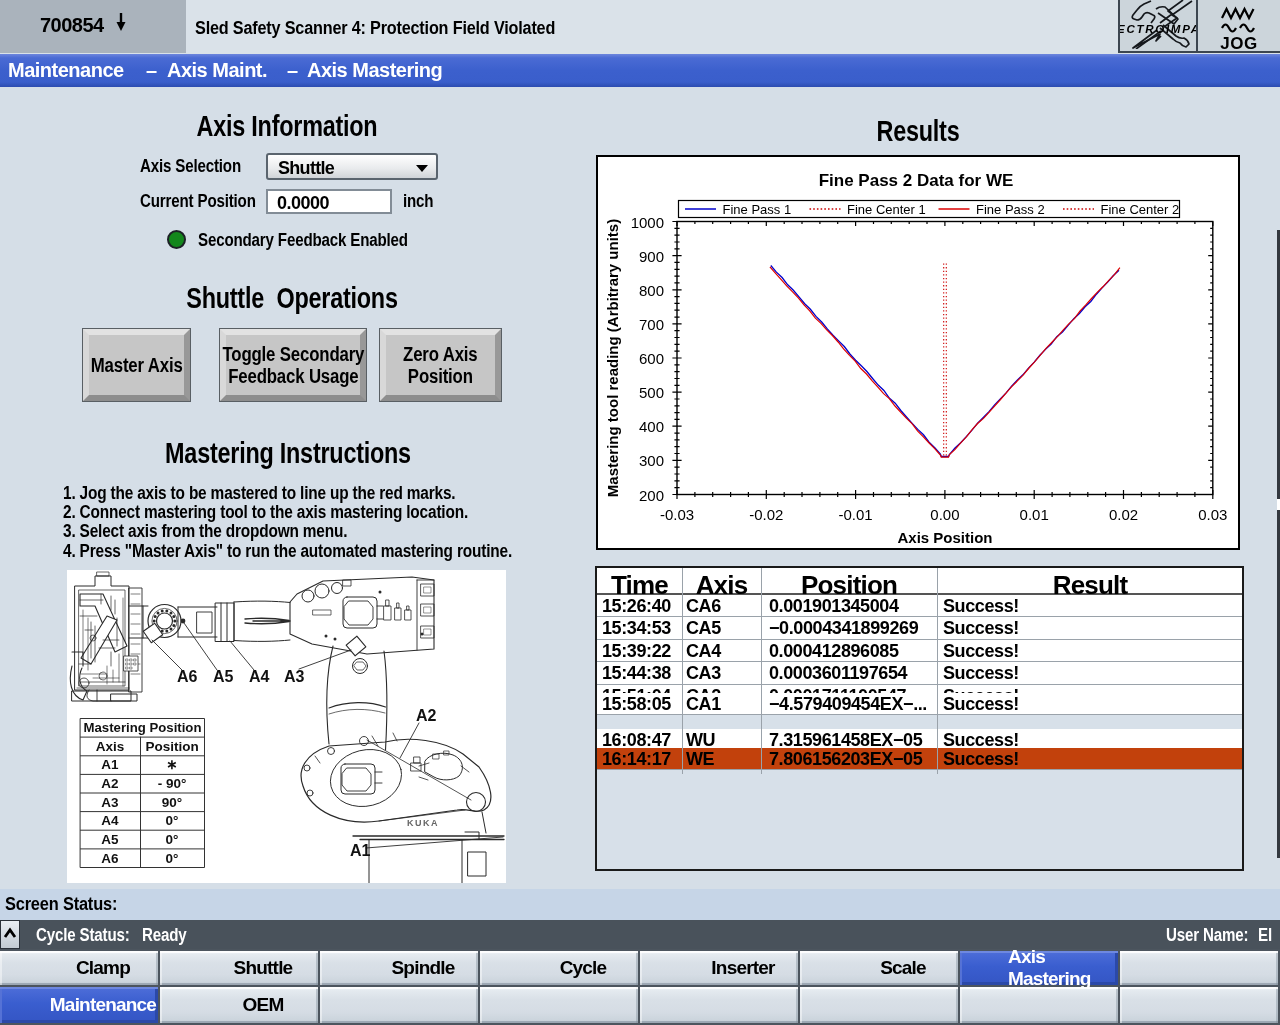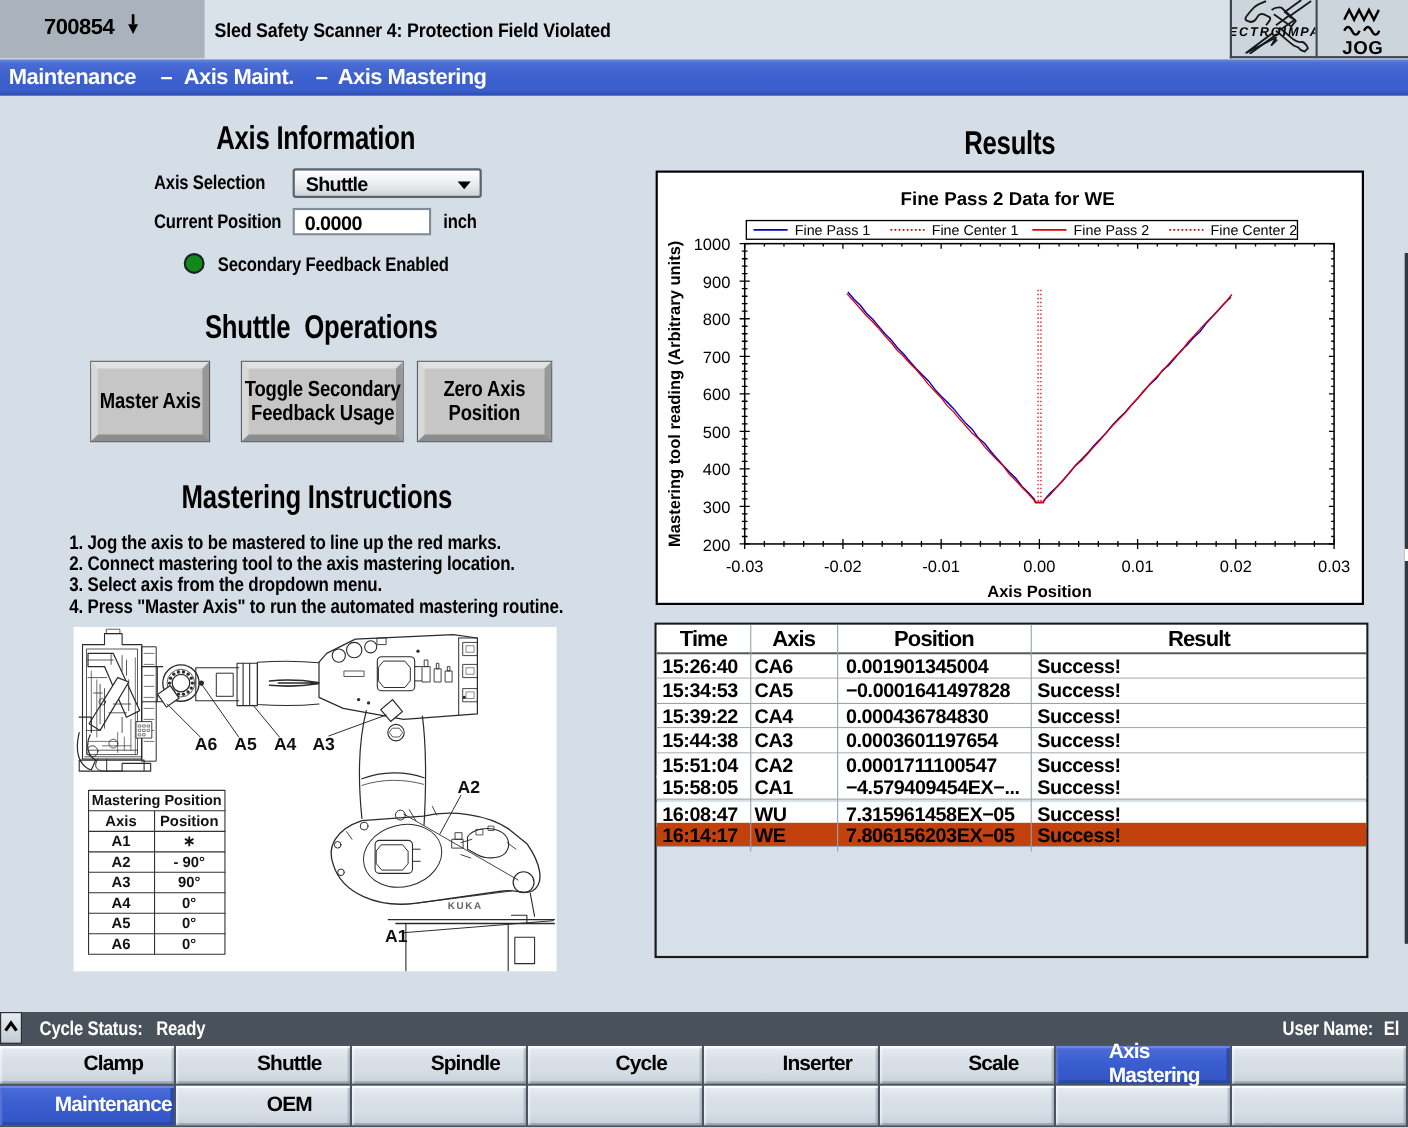--- a/index.html
+++ b/index.html
@@ -48,21 +48,21 @@
 
 
 #robot { position:absolute; left:67px; top:570px; width:439px; height:313px; background:#fff; }
 
 
 #chart { position:absolute; left:596px; top:155px; width:644px; height:395px; background:#fff; border:2px solid #000; }
 
 
 #rtable { position:absolute; left:595px; top:566px; width:649px; height:305px; background:#d7e0e9; border:2px solid #1a1a1a; }
 #rtable .hdr { position:absolute; left:0; top:0; width:100%; height:27px; background:#fff; border-bottom:2px solid #555; }
-#rtable .hc { position:absolute; top:2px; font-size:20px; font-weight:700; letter-spacing:-0.8px; text-align:center; }
+#rtable .hc { position:absolute; top:2px; font-size:26px; font-weight:700; letter-spacing:-0.8px; text-align:center; }
 #rtable .row { position:absolute; left:0; width:100%; height:22.4px; background:#fff; border-bottom:1px solid #9aa2aa; }
 #rtable .row div { position:absolute; top:1px; font-size:18px; font-weight:700; letter-spacing:-0.4px; white-space:nowrap; }
 #rtable .vline { position:absolute; top:0; width:1px; background:#9aa2aa; }
 
 
 #sstatus { position:absolute; left:0; top:889px; width:1280px; height:31px; background:#c6d5e7; }
 #sstatus .txt { position:absolute; left:5px; top:5px; font-size:18px; font-weight:700; letter-spacing:-0.2px; transform:scaleX(0.91); transform-origin:0 50%; }
 #cyclebar { position:absolute; left:0; top:920px; width:1280px; height:30px; background:#49525b; color:#fff; }
 #upbtn { position:absolute; left:0px; top:0px; width:20px; height:29px; background:linear-gradient(#e8edf2,#c2cad2); border:1px solid #2a3038; }
 #cyclebar div.txt { position:absolute; top:5px; font-size:18px; font-weight:700; letter-spacing:-0.2px; white-space:nowrap; transform:scaleX(0.84); transform-origin:0 50%; }
@@ -329,42 +329,42 @@
     </div>
     <div class="row" style="top:27.0px;">
         <div style="left:5px">15:26:40</div>
         <div style="left:89px">CA6</div>
         <div style="left:172px">0.001901345004</div>
         <div style="left:346px">Success!</div>
       </div>
 <div class="row" style="top:49.4px;">
         <div style="left:5px">15:34:53</div>
         <div style="left:89px">CA5</div>
-        <div style="left:172px">−0.0001641497828</div>
+        <div style="left:172px">−0.0004341899269</div>
         <div style="left:346px">Success!</div>
       </div>
 <div class="row" style="top:71.8px;">
         <div style="left:5px">15:39:22</div>
         <div style="left:89px">CA4</div>
-        <div style="left:172px">0.000436784830</div>
+        <div style="left:172px">0.000412896085</div>
         <div style="left:346px">Success!</div>
       </div>
 <div class="row" style="top:94.2px;">
         <div style="left:5px">15:44:38</div>
         <div style="left:89px">CA3</div>
         <div style="left:172px">0.0003601197654</div>
         <div style="left:346px">Success!</div>
       </div>
 <div class="row" style="top:116.6px;">
         <div style="left:5px">15:51:04</div>
         <div style="left:89px">CA2</div>
         <div style="left:172px">0.0001711100547</div>
         <div style="left:346px">Success!</div>
       </div>
-<div class="row" style="top:137px;padding-left:16px;">
+<div class="row" style="top:125px;padding-left:16px;">
         <div style="left:5px">15:58:05</div>
         <div style="left:89px">CA1</div>
         <div style="left:172px">−4.579409454EX−...</div>
         <div style="left:346px">Success!</div>
       </div>
 <div class="row" style="top:161.4px;">
         <div style="left:5px">16:08:47</div>
         <div style="left:89px">WU</div>
         <div style="left:172px">7.315961458EX−05</div>
         <div style="left:346px">Success!</div>
@@ -376,20 +376,23 @@
         <div style="left:346px">Success!</div>
       </div>
 <div class="vline" style="left:85px; height:206px;"></div>
 <div class="vline" style="left:164px; height:206px;"></div>
 <div class="vline" style="left:340px; height:206px;"></div>
   </div>
 
   <div id="redge"></div>
   <div id="redgenotch"></div>
 
+  <div id="sstatus">
+      <div class="txt">Screen Status:</div>
+    </div>
   <div id="cyclebar">
     <div id="upbtn"><svg width="18" height="27" viewBox="0 0 18 27">
           <path d="M4 16 L9 9 L14 16" fill="none" stroke="#000" stroke-width="2.8"></path>
         </svg></div>
     <div class="txt" style="left:36px">Cycle Status:</div>
     <div class="txt" style="left:142px">Ready</div>
     <div class="txt" style="left:1166px">User Name:</div>
     <div class="txt" style="left:1258px">El</div>
   </div>
   <div id="softkeys">

